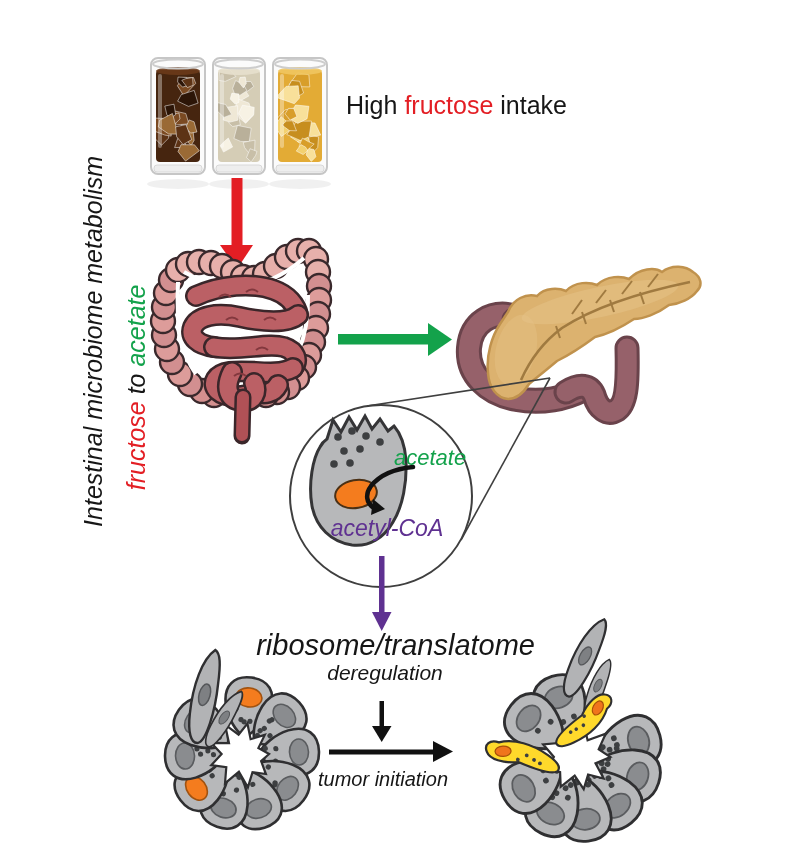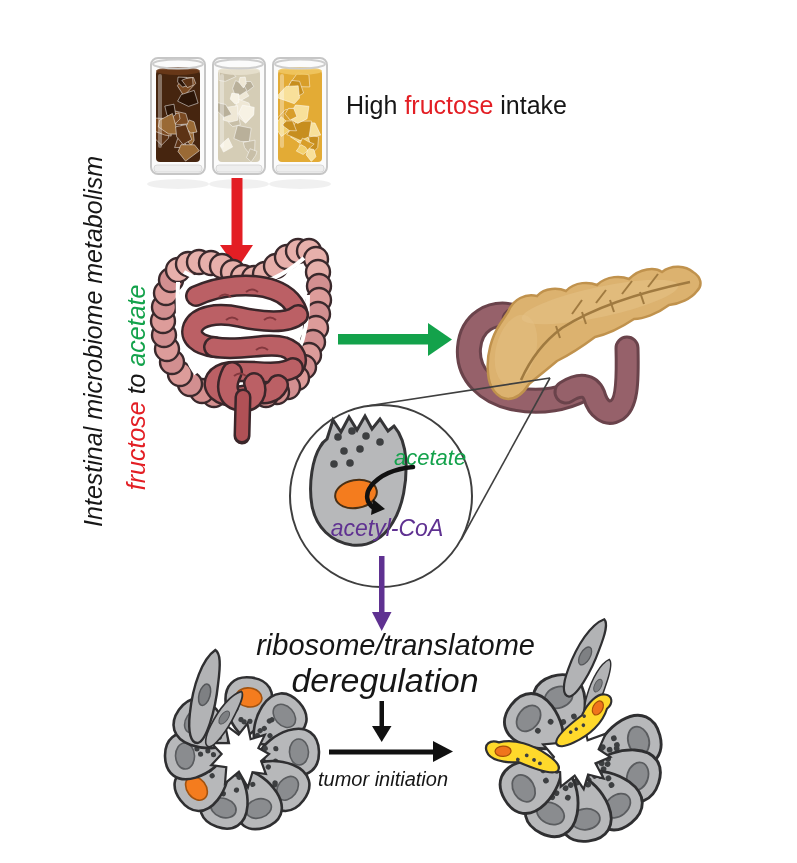--- a/index.html
+++ b/index.html
@@ -10,21 +10,21 @@
   .it{font-style:italic;}
   .red{color:var(--red);} .green{color:var(--green);} .purple{color:var(--purple);}
   .title{left:346px;top:91px;font-size:25px;}
   .side1{left:-117px;top:327px;width:420px;text-align:center;font-size:25px;
          transform:rotate(-90deg);transform-origin:center;}
   .side2{left:-24px;top:373px;width:320px;text-align:center;font-size:25px;
          transform:rotate(-90deg);transform-origin:center;}
   .acetate{left:394px;top:445px;font-size:22px;}
   .acoa{left:310px;top:515px;width:124px;text-align:center;font-size:23px;margin-left:15px;}
   .dereg1{left:235px;top:629px;width:300px;text-align:right;font-size:29px;}
-  .dereg2{left:235px;top:661px;width:300px;text-align:center;font-size:34px;}
+  .dereg2{left:235px;top:661px;width:300px;text-align:center;font-size:21px;}
   .tumor{left:318px;top:768px;width:140px;text-align:left;font-size:20px;}
 </style>
 </head>
 <body>
 
 <div class="stage">
 
   <svg class="canvas" width="797" height="863" viewBox="0 0 797 863">
 
     <g id="gen-glasses">

